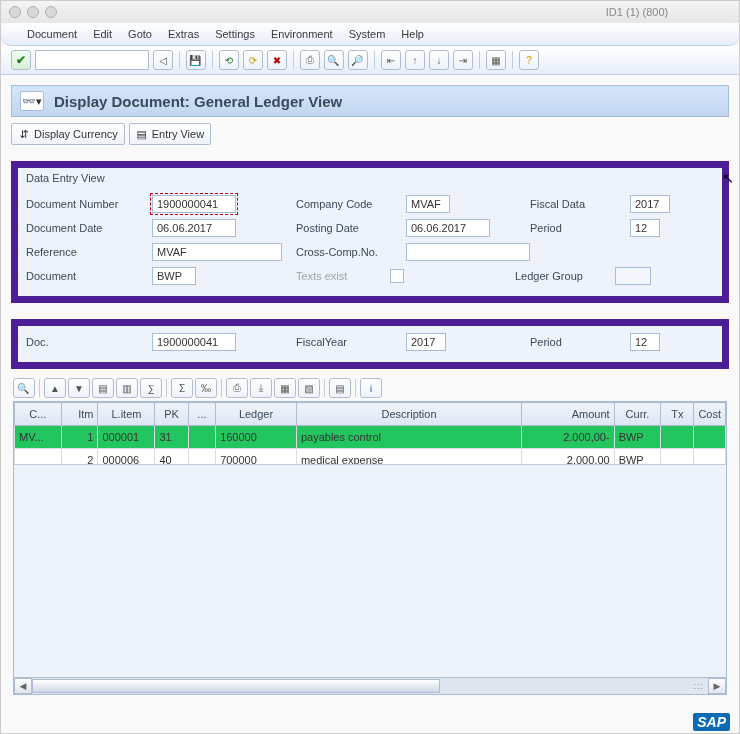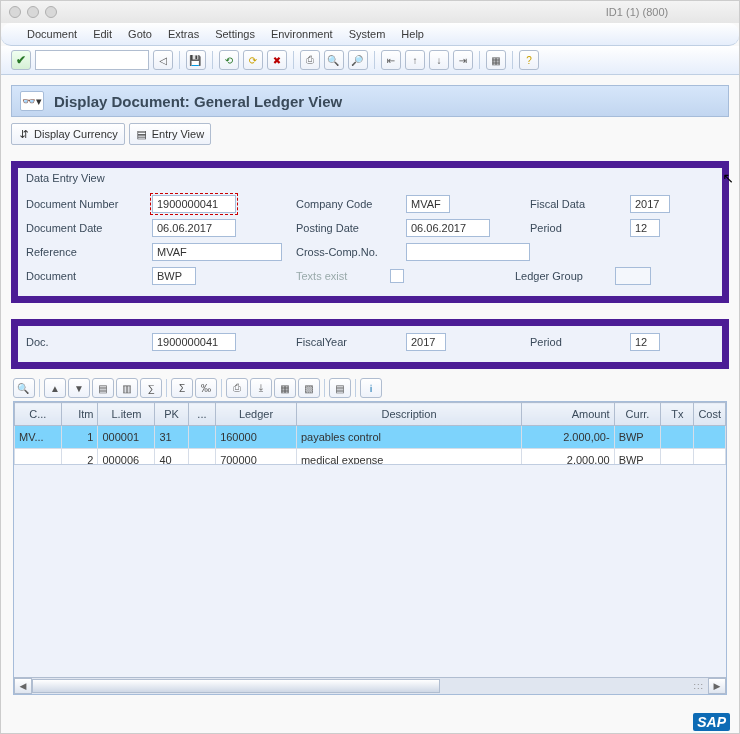--- a/index.html
+++ b/index.html
@@ -29,21 +29,21 @@
   .field { height:18px; border:1px solid #a6bcd9; background:#fff; padding:0 4px; display:flex; align-items:center; font-family:inherit; font-size:11px; box-sizing:border-box; }
   .field.ro { background:#f4f7fc; color:#555;}
   .checkbox-sm { width:12px; height:12px; border:1px solid #a6bcd9; background:#fff; }
   .highlight-red { outline:1px dashed #c00; outline-offset:1px;}
   .grid-toolbar { height:22px; margin:0 12px 2px 12px; display:flex; align-items:center; gap:2px; }
   .grid-toolbar .tb-btn { width:20px; height:18px; }
   .grid-wrap { margin:0 12px 0 12px; border:1px solid #a6bcd9; background:#eef2fa; height:292px; overflow:hidden; position:relative;}
   table.grid { border-collapse:collapse; width:100%; background:#fff; }
   table.grid th { background:linear-gradient(#f0f4fa,#dde6f3); border:1px solid #b0bdd0; padding:2px 4px; font-weight:normal; color:#3a4a5a; height:18px; white-space:nowrap; }
   table.grid td { border:1px solid #d6dde8; padding:2px 4px; height:18px; white-space:nowrap; }
-  table.grid tr.sel td { background:#7dd3fc; }
+  table.grid tr.sel td { background:#22c55e; }
   .ta-right { text-align:right; }
   .grid-blank { position:absolute; left:0; right:0; top:62px; bottom:0; background:#eef2fa; border-top:1px solid #c0cde0;}
   .h-scrollbar { position:absolute; left:0; right:0; bottom:0; height:16px; background:#e0e6f0; border-top:1px solid #b0bdd0; display:flex; align-items:center; }
   .h-scrollbar .btn { width:16px; height:14px; background:linear-gradient(#fff,#e0e6f0); border:1px solid #b0bdd0; display:flex; align-items:center; justify-content:center; font-size:9px; color:#666;}
   .h-scrollbar .track { flex:1; height:14px; position:relative; }
   .h-scrollbar .thumb { position:absolute; left:0; top:0; height:12px; width:60%; background:linear-gradient(#fff,#cfd8e6); border:1px solid #b0bdd0; }
   .h-scrollbar .grip { position:absolute; right:4px; top:2px; font-size:9px; color:#888; letter-spacing:1px;}
   .sap-logo { position:absolute; right:10px; bottom:4px; font-weight:bold; font-style:italic; color:#0d6bb5; font-size:14px;}
   .sap-logo span { background:#0d6bb5; color:#fff; padding:1px 4px; border-radius:2px; }
   .cursor-ptr { position:absolute; right:6px; top:170px; font-size:14px; color:#000; }

